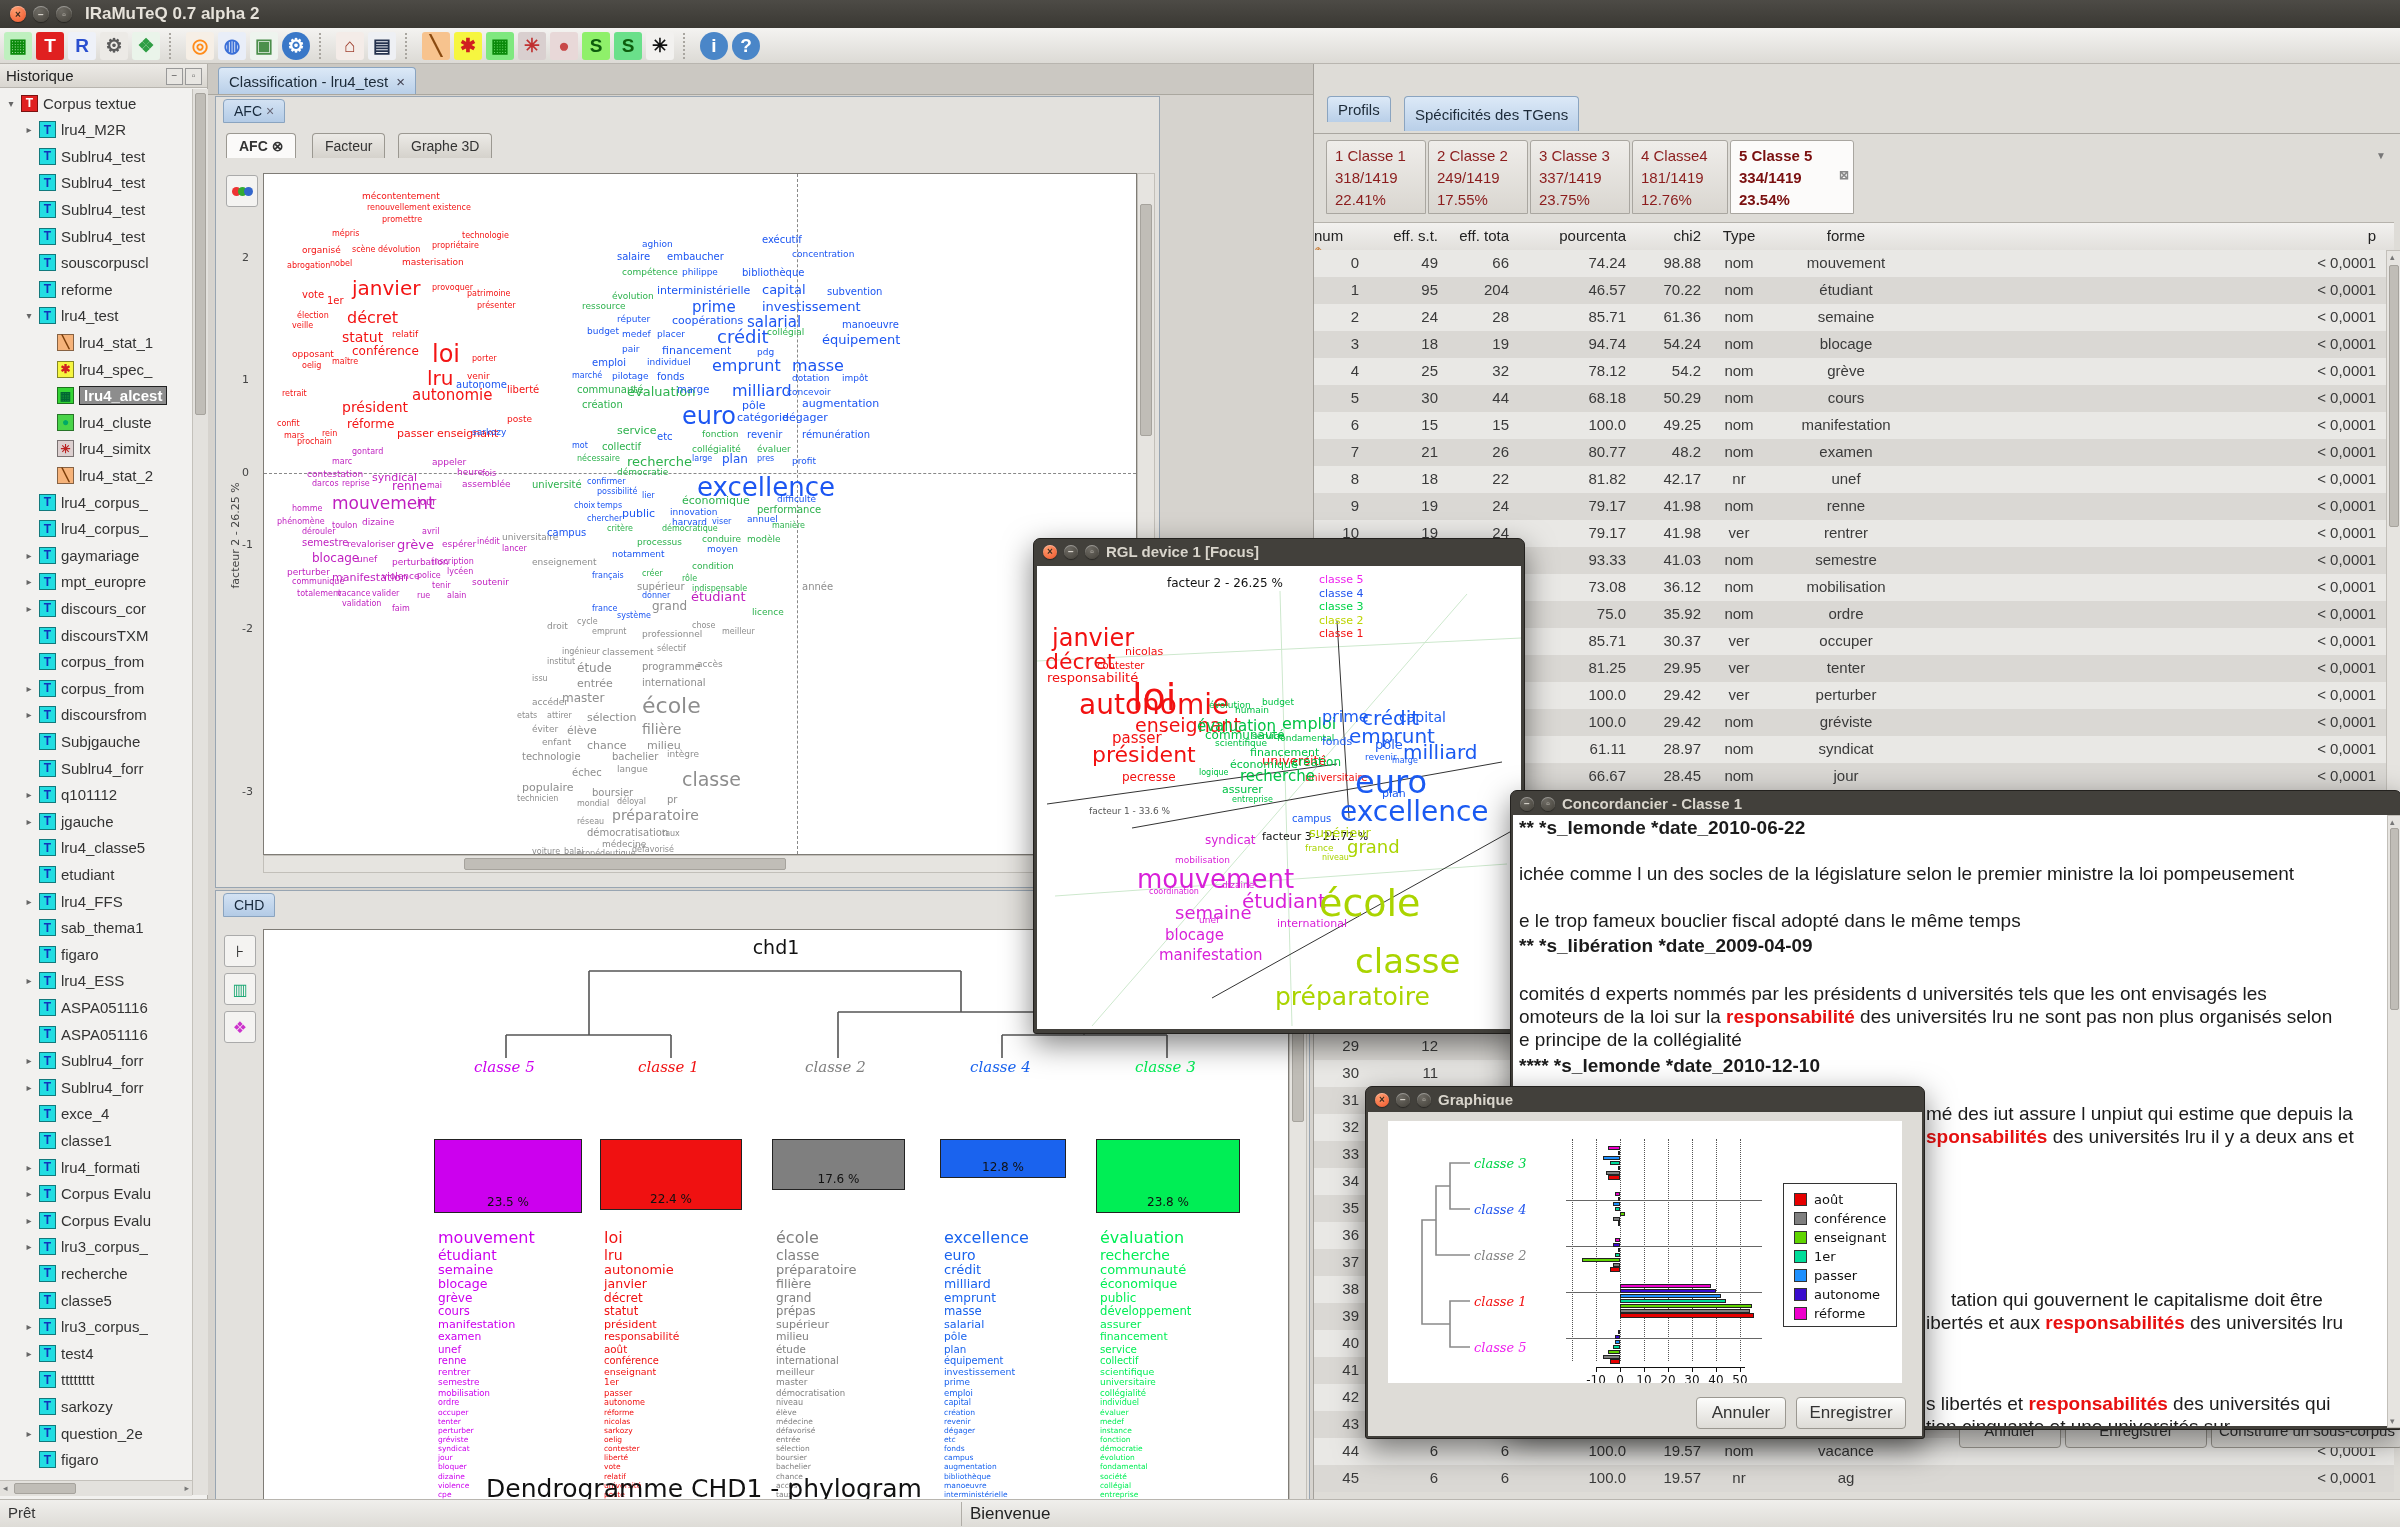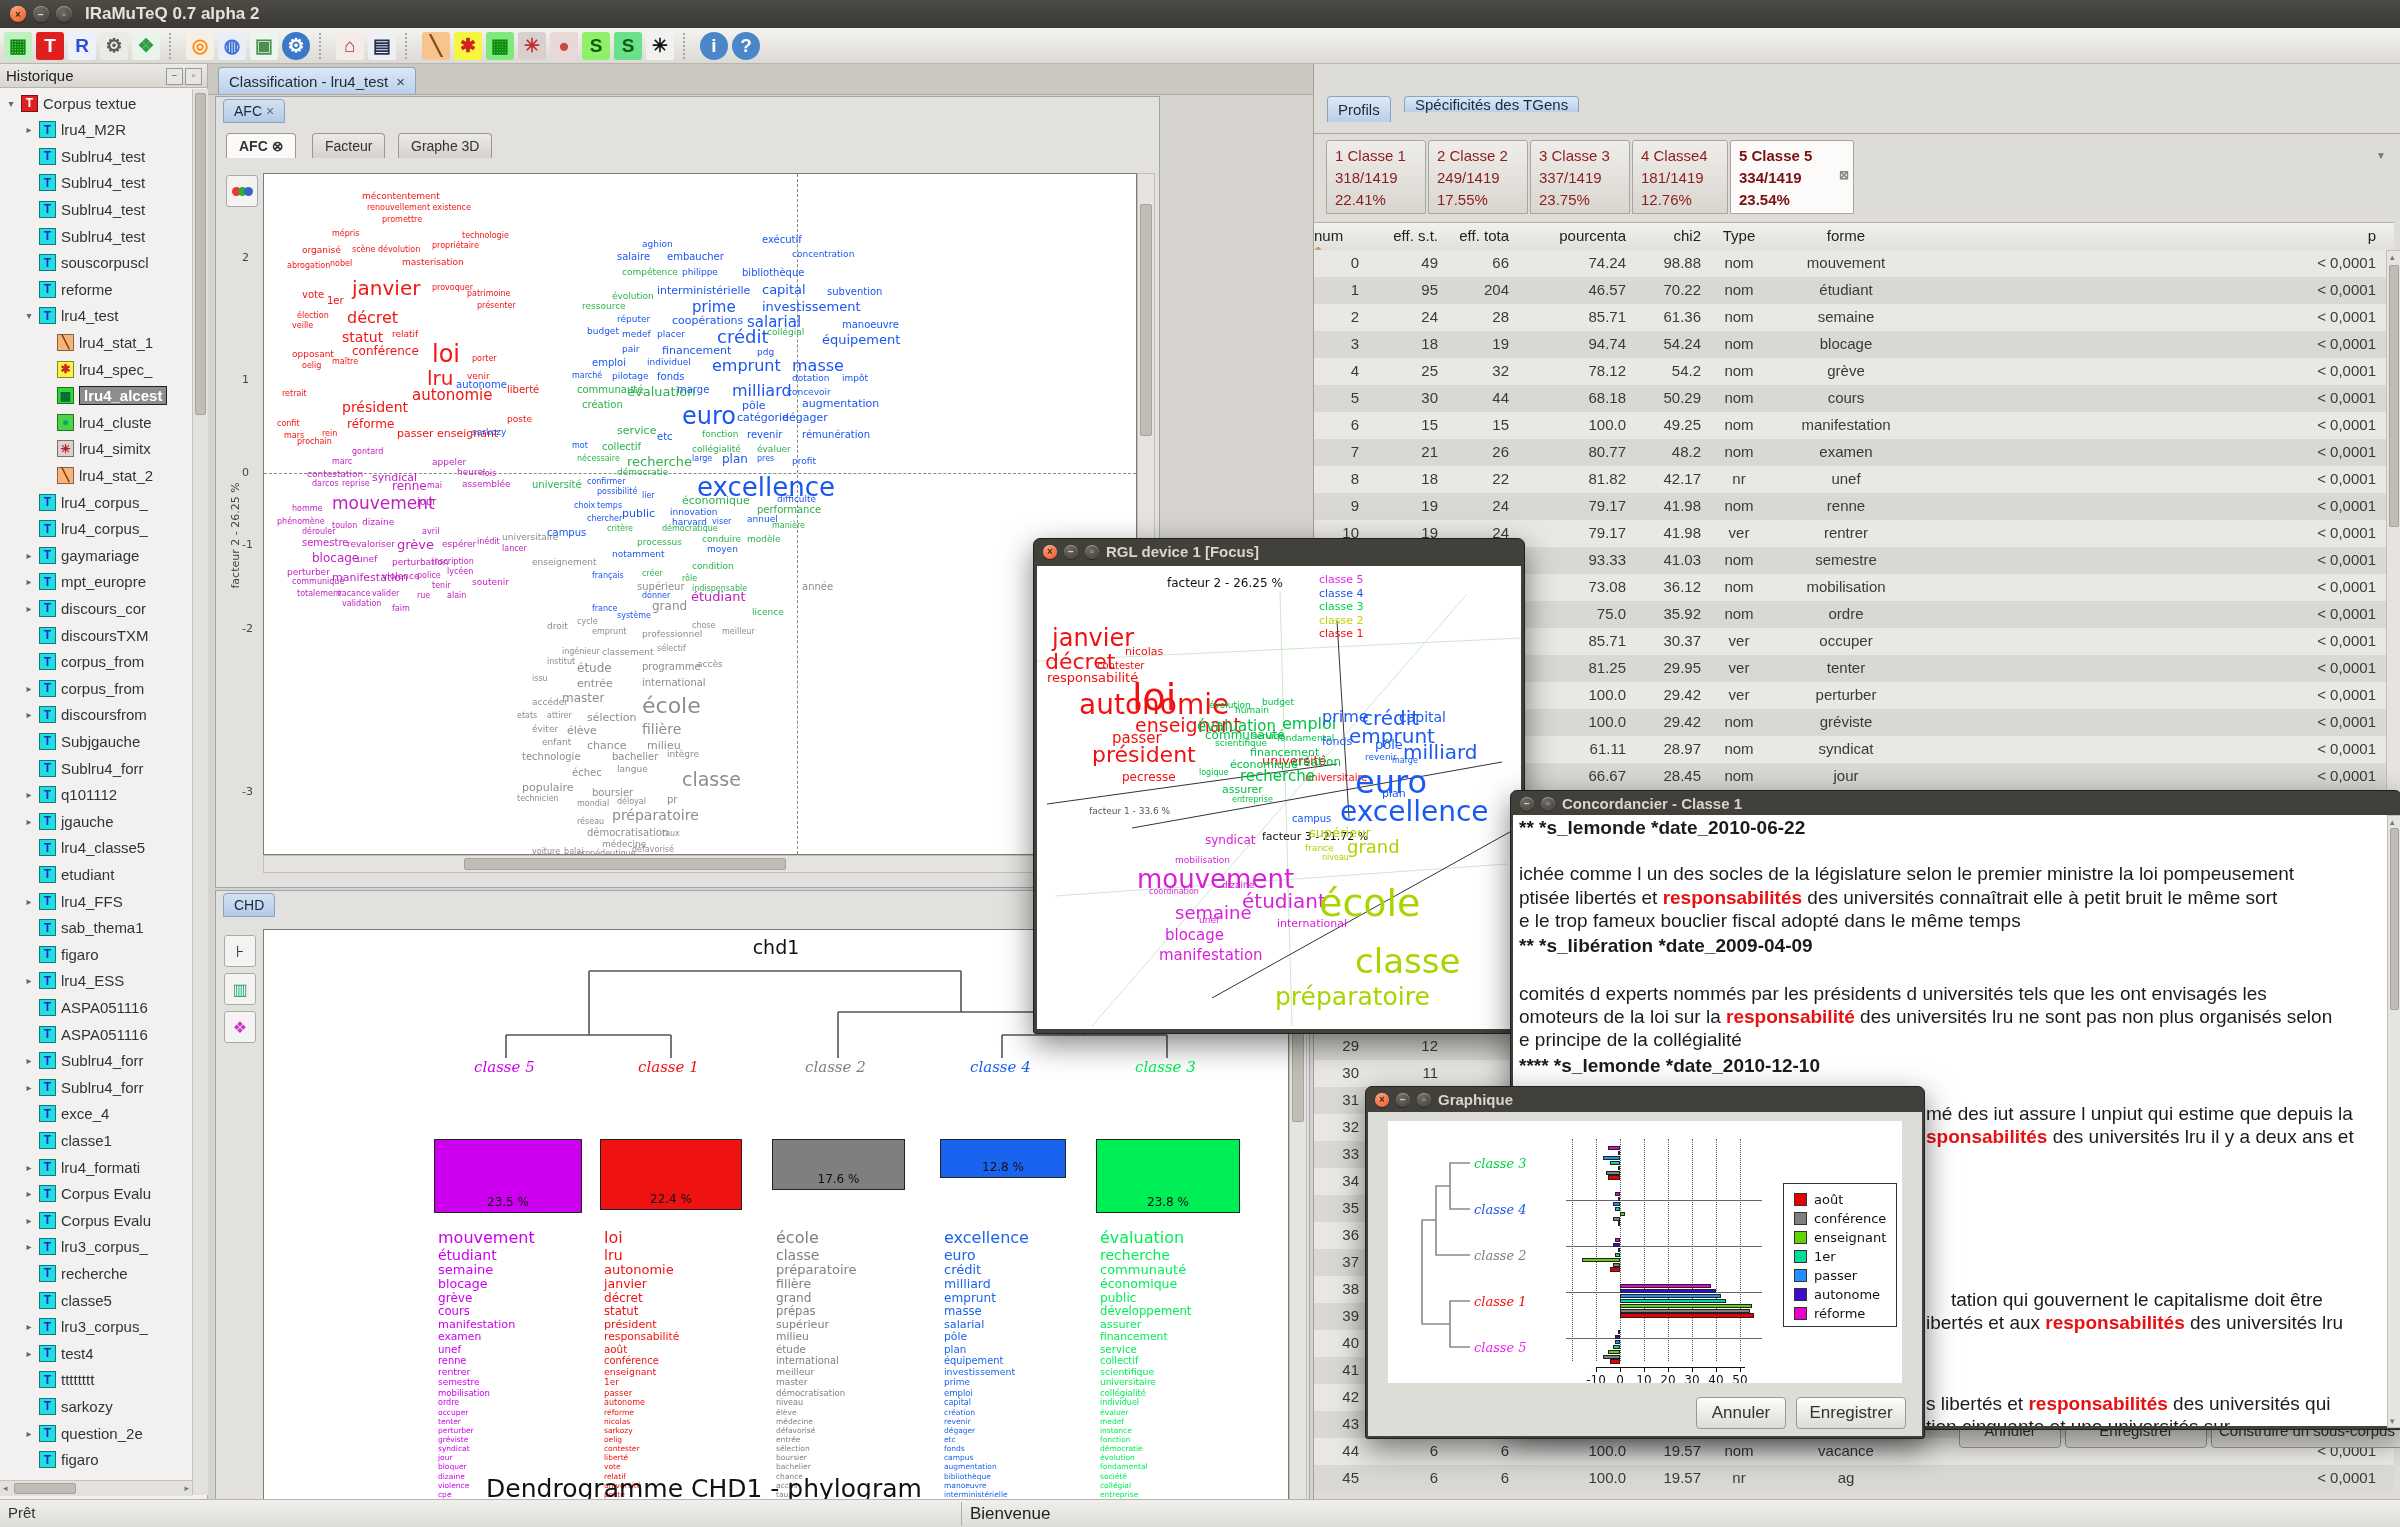--- a/index.html
+++ b/index.html
@@ -858,21 +858,21 @@
     </div>
     <div class="vscroll" style="left:1073px;top:38px;width:16px;height:571px;">
       <div class="scr-thumb" style="left:2px;top:10px;width:10px;height:180px;"></div>
     </div>
   </div>
 
   <div id="rpanel" class="abs">
     <div class="bluetab" style="position:absolute;left:13px;top:32px;height:26px;">
       <span>Profils</span>
       </div>
-    <div class="bluetab" style="position:absolute;left:90px;top:32px;height:16px;">
+    <div class="bluetab" style="position:absolute;left:90px;top:32px;height:35px;">
       <span>Spécificités des TGens</span>
       </div>
     <div style="position:absolute;left:0;top:69px;width:1087px;height:1px;background:#a9a6a0;"></div>
     <div id="class-tabs">
         <div class="classtab" style="left: 12px; width: 100px;">
           <div>1 Classe 1</div>
           <div>318/1419</div>
           <div>22.41%</div>
         </div>
         <div class="classtab" style="left: 114px; width: 100px;">
@@ -1286,21 +1286,20 @@
 
   <div class="fwin" style="left:1510px;top:790px;width:890px;height:638px;z-index:30;">
     <div class="ftitle">
       <span class="circ c-min" style="width:14px;height:14px;">−</span>
       <span class="circ c-max" style="width:14px;height:14px;">▫</span>
       <span>Concordancier - Classe 1</span>
     </div>
     <div class="fbody" id="conc-body" style="left:2px;top:24px;width:874px;height:611px;">
         <div class="cline" style="left: 6px; top: 2px; font-weight: bold;"><span>** *s_lemonde *date_2010-06-22</span></div>
         <div class="cline" style="left: 6px; top: 48px;"><span>ichée comme l un des socles de la législature selon le premier ministre la loi pompeusement</span></div>
-        <div class="cline" style="left: 6px; top: 72px;"><span>ptisée libertés et </span><span class="redw">responsabilités</span><span> des universités connaîtrait elle à petit bruit le même sort</span></div>
         <div class="cline" style="left: 6px; top: 95px;"><span>e le trop fameux bouclier fiscal adopté dans le même temps</span></div>
         <div class="cline" style="left: 6px; top: 120px; font-weight: bold;"><span>** *s_libération *date_2009-04-09</span></div>
         <div class="cline" style="left: 6px; top: 168px;"><span>comités d experts nommés par les présidents d universités tels que les ont envisagés les</span></div>
         <div class="cline" style="left: 6px; top: 191px;"><span>omoteurs de la loi sur la </span><span class="redw">responsabilité</span><span> des universités lru ne sont pas non plus organisés selon</span></div>
         <div class="cline" style="left: 6px; top: 214px;"><span>e principe de la collégialité</span></div>
         <div class="cline" style="left: 6px; top: 240px; font-weight: bold;"><span>**** *s_lemonde *date_2010-12-10</span></div>
         <div class="cline" style="left: 413px; top: 288px;"><span>mé des iut assure l unpiut qui estime que depuis la</span></div>
         <div class="cline" style="left: 413px; top: 311px;"><span class="redw">sponsabilités</span><span> des universités lru il y a deux ans et</span></div>
         <div class="cline" style="left: 413px; top: 474px; padding-left: 25px;"><span>tation qui gouvernent le capitalisme doit être</span></div>
         <div class="cline" style="left: 413px; top: 497px;"><span>ibertés et aux </span><span class="redw">responsabilités</span><span> des universités lru</span></div>

